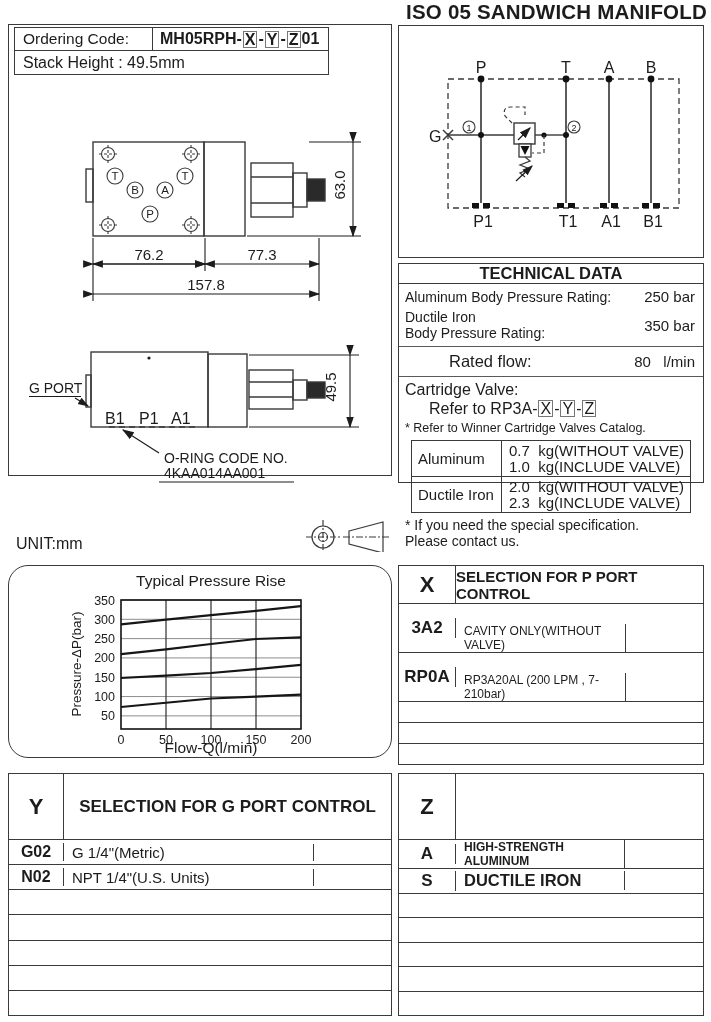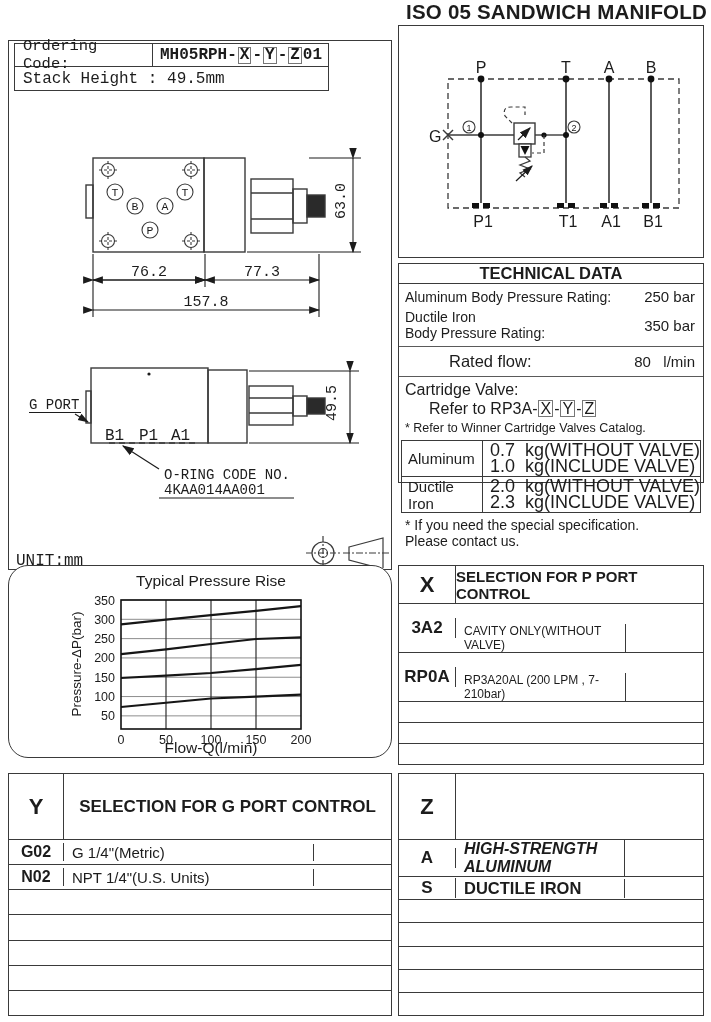--- a/index.html
+++ b/index.html
@@ -21,25 +21,25 @@
   .td-row{display:flex;align-items:center;justify-content:space-between;padding:2px 8px 2px 6px;box-sizing:border-box;}
   .td-row .lbl{font-size:14px;}
   .td-row .lbl2{font-size:14px;line-height:16px;}
   .td-row .val{font-size:15px;white-space:pre;}
   .td-sep{border-bottom:1.6px solid #5a5a5a;}
   .td-flow{padding:5px 8px 5px 6px;}
   .td-flow .lbl{font-size:16.5px;margin-left:44px;}
   .cart{padding:3px 6px 2px 6px;font-size:16px;line-height:19px;}
   .cart .note{font-size:12.5px;margin-top:1px;}
   .cart .ref{padding-left:24px;}
-  .wtable{margin:0 2px;border:1.5px solid #3a3a3a;}
+  .wtable{margin:0 12px;border:1.5px solid #3a3a3a;}
   .wrow{display:flex;border-bottom:1.5px solid #3a3a3a;}
   .wrow:last-child{border-bottom:none;}
   .wmat{width:90px;border-right:1.5px solid #3a3a3a;display:flex;align-items:center;padding-left:6px;font-size:15px;box-sizing:border-box;}
-  .wval{flex:1;padding:2px 0 2px 7px;font-size:18px;line-height:15.5px;white-space:pre;}
+  .wval{flex:1;padding:2px 0 2px 7px;font-size:15px;line-height:15.5px;white-space:pre;}
   .td-foot{padding:4px 6px;font-size:14px;line-height:16px;}
   
   .sel-table{display:flex;flex-direction:column;}
   .sel-head{display:flex;border-bottom:1.6px solid #3a3a3a;align-items:stretch;}
   .sel-head .h-code{display:flex;align-items:center;justify-content:center;font-weight:bold;font-size:22px;border-right:1.6px solid #3a3a3a;box-sizing:border-box;}
   .sel-head .h-title{flex:1;display:flex;align-items:center;justify-content:center;font-weight:bold;}
   .sel-body{flex:1;display:flex;flex-direction:column;}
   .sel-row{flex:1;display:flex;border-bottom:1.4px solid #3a3a3a;align-items:center;}
   .sel-row:last-child{border-bottom:none;}
   .sel-code{display:flex;align-items:center;justify-content:center;font-weight:bold;border-right:1.4px solid #3a3a3a;box-sizing:border-box;}
@@ -52,30 +52,30 @@
   #table-x .sel-desc{font-size:12px;margin-top:20px;}
   #table-y .h-code,#table-y .sel-code{width:55px;}
   #table-y .sel-extra{width:77px;}
   #table-y .h-title{font-size:17px;}
   #table-y .sel-code{font-size:16px;}
   #table-y .sel-desc{font-size:15px;}
   #table-z .h-code,#table-z .sel-code{width:57px;}
   #table-z .sel-extra{width:78px;}
   #table-z .h-title{font-size:17px;}
   #table-z .sel-code{font-size:17px;}
-  .desc-z-0{font-weight:bold;font-size:16px;font-style:italic;}
+  .desc-z-0{font-weight:bold;font-size:12px;}
   .desc-z-1{font-weight:bold;font-size:16.5px;}
   svg text{fill:#1c1c1c;}
 </style>
 </head>
 <body>
 
 <div id="page-title">ISO 05 SANDWICH MANIFOLD</div>
 
-<div class="box" id="drawings-box" style="left:8px;top:40px;width:384px;height:530px;font-family:Liberation Mono, monospace;">
+<div class="box" id="drawings-box" style="left:8px;top:24px;width:384px;height:452px;">
   <div id="ordering">
     <div class="row row1">
       <div class="ord-label">Ordering Code:</div>
       <div class="ord-code">
         <span>MH05RPH-</span><span class="codebox">X</span>-<span class="codebox">Y</span>-<span class="codebox">Z</span><span>01</span>
       </div>
     </div>
     <div class="row">
       <div class="ord-stack">Stack Height : 49.5mm</div>
     </div>

